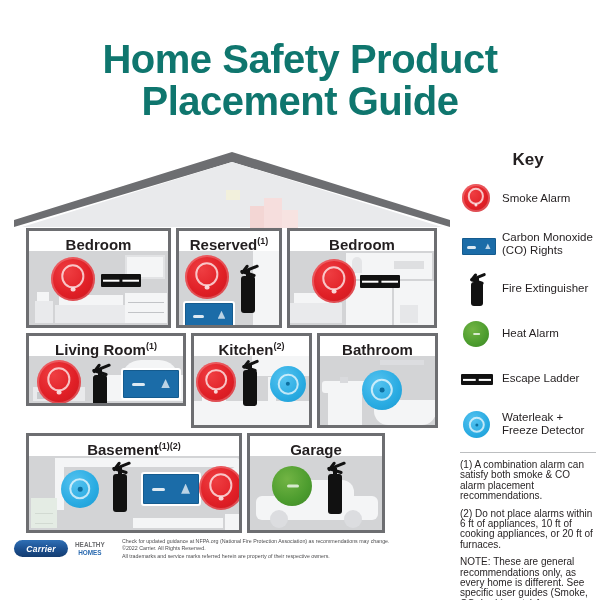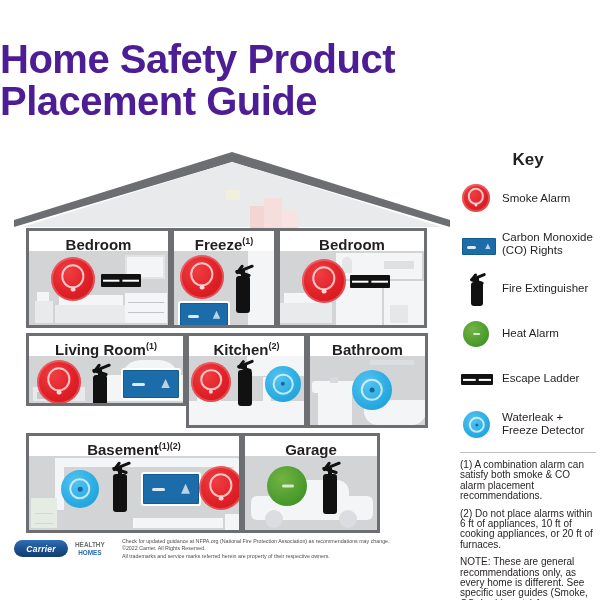--- a/index.html
+++ b/index.html
@@ -1,29 +1,29 @@
 <!DOCTYPE html>
 <html><head>
 <meta charset="utf-8">
 <style>
   html,body{margin:0;padding:0;background:#fff;}
   body{width:600px;height:600px;overflow:hidden;
        font-family:"Liberation Sans","DejaVu Sans",sans-serif;color:#231f20;}
   .page{position:relative;width:600px;height:600px;}
 
   
-  .title{position:absolute;left:0;top:38px;width:600px;
-         font-size:40px;font-weight:bold;line-height:1.06;letter-spacing:-.5px;color:#4c1d95;}
+  .title{position:absolute;left:0;top:38px;width:600px;text-align:center;
+         font-size:40px;font-weight:bold;line-height:1.06;letter-spacing:-.5px;color:#0f766e;}
   .title .l2{display:block;}
 
   
   .house{position:absolute;left:12px;top:150px;width:440px;height:380px;}
   .roof{position:absolute;left:0;top:0;width:440px;height:78px;}
 
-  .floor{position:absolute;left:14px;display:flex;}
+  .floor{position:absolute;left:14px;display:flex;gap:5px;}
   .f1{top:78px;width:412px;height:100px;}
   .f2{top:183px;width:412px;height:95px;}
   .f3{top:283px;width:412px;height:100px;}
 
   .room{position:relative;background:#d3d4d6;border:3px solid #6d6e71;
         overflow:hidden;box-sizing:border-box;}
   .room-label{position:relative;z-index:6;background:#fff;text-align:center;
         font-size:15px;font-weight:bold;line-height:20px;height:20px;color:#231f20;
         white-space:nowrap;}
   .room-label sup{font-size:9px;font-weight:bold;}
@@ -125,21 +125,21 @@
           <div class="fur w" style="left:96px;top:4px;width:40px;height:24px;border:2px solid #e2e3e5;box-sizing:border-box;"></div>
           <div class="fur w" style="left:96px;bottom:2px;width:42px;height:30px;"></div>
           <div class="fur d" style="left:99px;bottom:12px;width:36px;height:1.5px;"></div>
           <div class="fur d" style="left:99px;bottom:22px;width:36px;height:1.5px;"></div>
           <div class="dev smoke" style="left:22px;top:6px;width:44px;height:44px;"></div>
           <div class="dev ladder" style="left:72px;top:23px;width:40px;height:13px;"></div>
         </div>
       </div>
 
       <div class="room" style="width:106px;height:100px">
-        <div class="room-label"><span>Freeze</span><sup>(1)</sup></div>
+        <div class="room-label"><span>Reserved</span><sup>(1)</sup></div>
         <div class="room-body">
           <div class="fur w" style="right:0;top:0;bottom:0;width:26px;"></div>
           <div class="dev smoke" style="left:6px;top:4px;width:44px;height:44px;"></div>
           <div class="dev co" style="left:4px;top:50px;width:48px;height:24px;"></div>
           <div class="ext" style="left:56px;top:12px;width:26px;height:50px;">
             <div class="horn">
                 <i style="left:2px;top:7px;width:16px;transform:rotate(18deg);"></i>
                 <i style="left:6px;top:2px;width:15px;transform:rotate(-22deg);"></i>
                 <i style="left:1px;top:3px;width:11px;transform:rotate(-52deg);"></i>
               </div>

